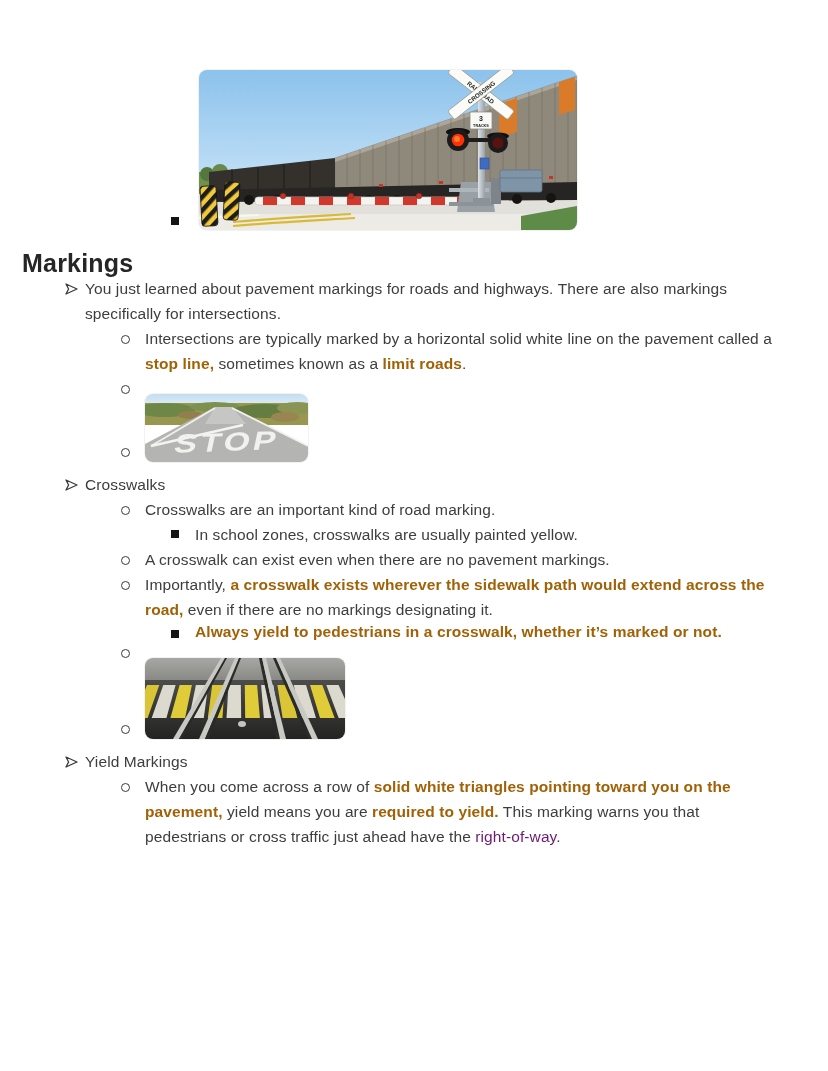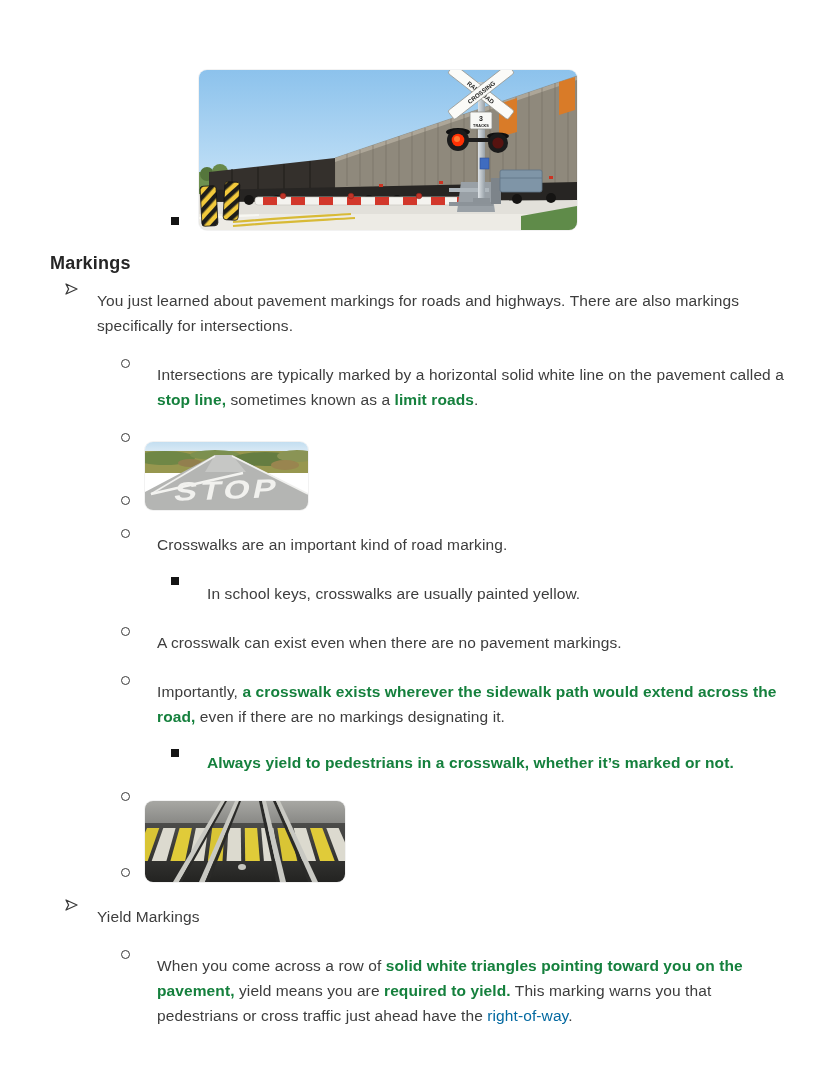--- a/index.html
+++ b/index.html
@@ -3,28 +3,28 @@
 <meta charset="utf-8">
 <style>
   html,body{margin:0;padding:0;background:#ffffff;}
   body{width:828px;height:1071px;overflow:hidden;font-family:"Liberation Sans",sans-serif;}
   .doc{padding-top:70px;}
   .li{display:flex;align-items:flex-start;}
   .mk{flex:0 0 auto;display:flex;justify-content:flex-start;}
   .l1 .mk{margin-left:65px;width:20px;}
   .l2 .mk{margin-left:121px;width:24px;}
   .l3 .mk{margin-left:171px;width:24px;}
-  .tx{margin:12px;font-size:15.5px;line-height:25px;color:#3d3d3d;letter-spacing:.1px;}
+  .tx{margin:0;font-size:15.5px;line-height:25px;color:#3d3d3d;letter-spacing:.1px;}
   .l1 .tx{width:672px;}
   .l2 .tx{width:628px;}
   .l3 .tx{width:577px;}
   .tight .tx{line-height:20px;}
-  b,.bd{font-weight:700;color:#15803d;}
-  .lk{color:#0369a1;cursor:pointer;text-align:center;}
-  h1.title{margin:21px 0 0 50px;font-size:18px;line-height:25px;font-weight:700;color:#262626;letter-spacing:.2px;}
+  b,.bd{font-weight:700;color:#a16207;}
+  .lk{color:#701a75;cursor:pointer;text-align:center;}
+  h1.title{margin:21px 0 0 22px;font-size:25px;line-height:25px;font-weight:700;color:#262626;letter-spacing:.2px;}
   .arrow-ic{margin-top:7px;display:block;}
   .circ{width:7px;height:7px;border:1.5px solid #3a3a3a;border-radius:50%;margin-top:9px;}
   .sq{width:8px;height:8px;background:#141414;margin-top:8px;}
   .tight .circ{margin-top:7px;}
   .img-row{align-items:flex-end;}
   .img-row .mk{margin-bottom:5px;}
   .img-row .circ,.img-row .sq{margin-top:0;}
   .img-row{margin-bottom:10px;}
   figure{margin:0;line-height:0;}
   .imgwrap{border-radius:8px;overflow:hidden;box-shadow:0 0 0 1px rgba(0,0,0,.05);}
@@ -219,34 +219,42 @@
         <polygon points="70,13 87,13 163,52 163,68 0,68 0,50" fill="#b4b5b3"></polygon>
         <polygon points="70,13 87,13 101,30 60,30" fill="#c6c7c5"></polygon>
         <path d="M70,14 L6,52" stroke="#f0f0ee" stroke-width="1.6" fill="none"></path>
         <path d="M87,14 L163,52" stroke="#f0f0ee" stroke-width="1.6" fill="none"></path>
         <path d="M6,52 L98,31" stroke="#f3f3f0" stroke-width="2.4" fill="none"></path>
         <text transform="translate(80,57) skewX(-14) rotate(-2) scale(1.05,0.82)" text-anchor="middle" font-size="32" font-weight="bold" letter-spacing="3" fill="#f1f1ee" font-family="Liberation Sans, sans-serif">STOP</text>
       </svg>
     </figure>
   </div>
 
+  <div class="li l1">
+    <span class="mk">
+        <svg class="arrow-ic" width="13" height="12">
+          <polygon points="1,1 12,6 1,11 3.6,6" fill="#fff" stroke="#3a3a3a" stroke-width="1.3" stroke-linejoin="round"></polygon>
+        </svg>
+      </span>
+    <p class="tx"><span>Crosswalks</span></p>
+  </div>
 
   <div class="li l2">
     <span class="mk">
         <span class="circ"></span>
       </span>
     <p class="tx"><span>Crosswalks are an important kind of road marking.</span></p>
   </div>
 
 
   <div class="li l3">
     <span class="mk">
         <span class="sq"></span>
       </span>
-    <p class="tx"><span>In school keys, crosswalks are usually painted yellow.</span></p>
+    <p class="tx"><span>In school zones, crosswalks are usually painted yellow.</span></p>
   </div>
 
   <div class="li l2">
     <span class="mk">
         <span class="circ"></span>
       </span>
     <p class="tx"><span>A crosswalk can exist even when there are no pavement markings.</span></p>
   </div>
 
   <div class="li l2">

